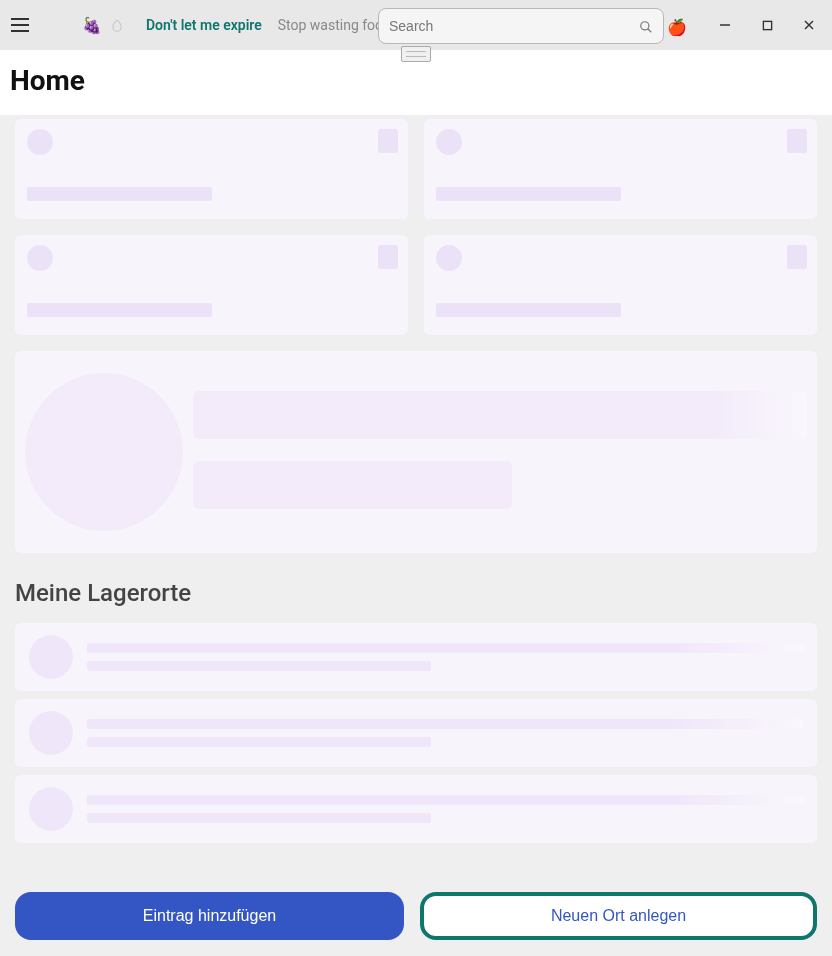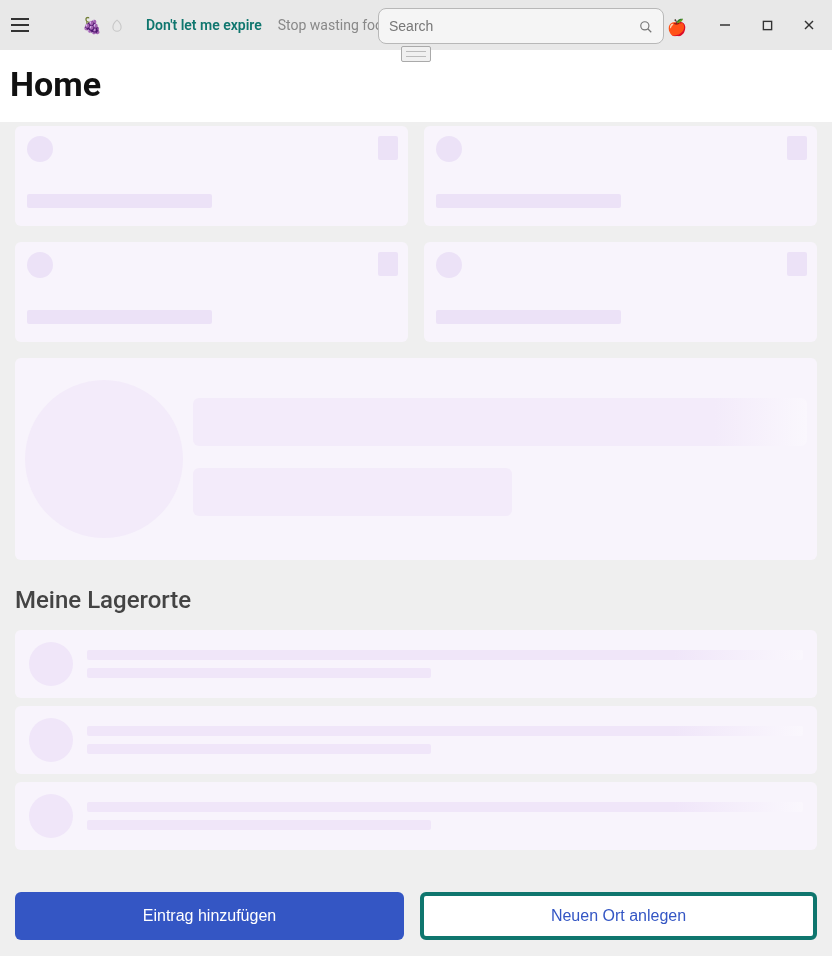--- a/index.html
+++ b/index.html
@@ -97,21 +97,21 @@
   .kb-hint::before { top:4px; }
   .kb-hint::after  { top:9px; }
 
   
   .page {
     padding: 10px 0 0 0;
     height: calc(100% - 50px);
     display:flex; flex-direction:column;
   }
   .page-title {
-    font-size: 34px;
+    font-size: 28px;
     font-weight: 700;
     color: #111;
     padding: 4px 10px 18px 10px;
   }
 
   .content {
     background: #efefef;
     flex: 1;
     padding: 4px 15px 16px 15px;
     overflow: hidden;
@@ -193,21 +193,21 @@
   .list-card .l2 {
     height:10px; width:48%; background:#f0e6f9; border-radius:2px;
   }
 
   .bottom-bar {
     position: absolute;
     left: 15px; right: 15px; bottom: 16px;
     display:flex; gap:16px;
   }
   .btn {
-    flex:1; height:48px; border-radius:6px;
+    flex:1; height:48px; border-radius:16px;
     font-size:16px;
     display:flex; align-items:center; justify-content:center;
     cursor:pointer;
   }
   .btn.primary {
     background:#3456c4; color:#fff; border:none;
   }
   .btn.secondary {
     background:#fff; color:#3456c4; border:4px solid #0f766e;
   }

